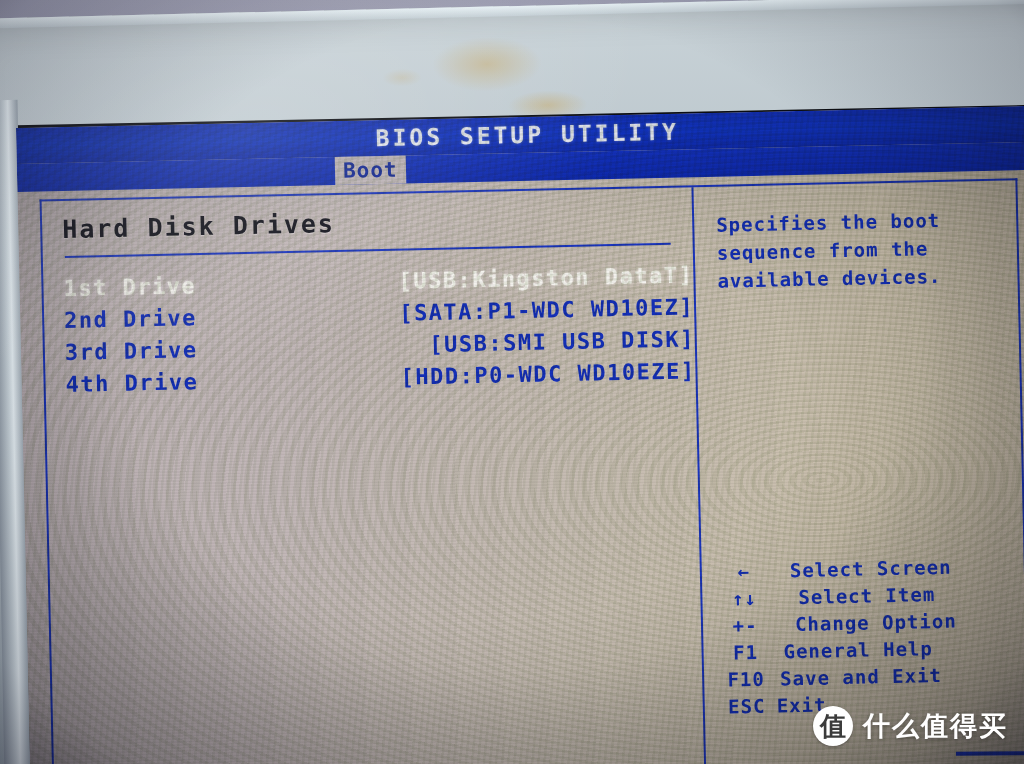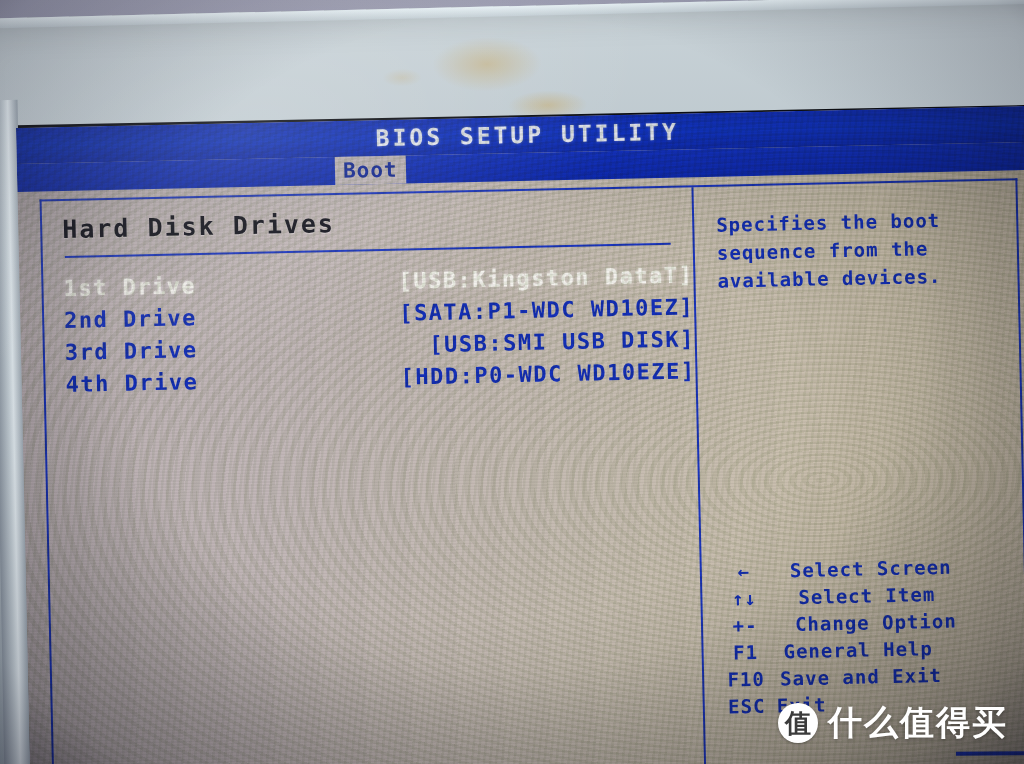--- a/index.html
+++ b/index.html
@@ -273,21 +273,21 @@
     background: #ffffff;
     color: #3b3b3b;
     display: flex; align-items: center; justify-content: center;
     font-family: "DejaVu Sans", sans-serif;
     font-size: 26px; font-weight: bold;
     box-shadow: 0 1px 3px rgba(0,0,0,.3);
   }
   .wm-text {
     color: #ffffff;
     font-family: Liberation Mono, monospace;
-    font-size: 34px; font-weight: bold;
+    font-size: 27px; font-weight: bold;
     letter-spacing: 2px;
     text-shadow: 0 1px 4px rgba(0,0,0,.35);
     text-align: center;
   }
 </style>
 </head>
 <body>
 
 <div id="photo">
 

